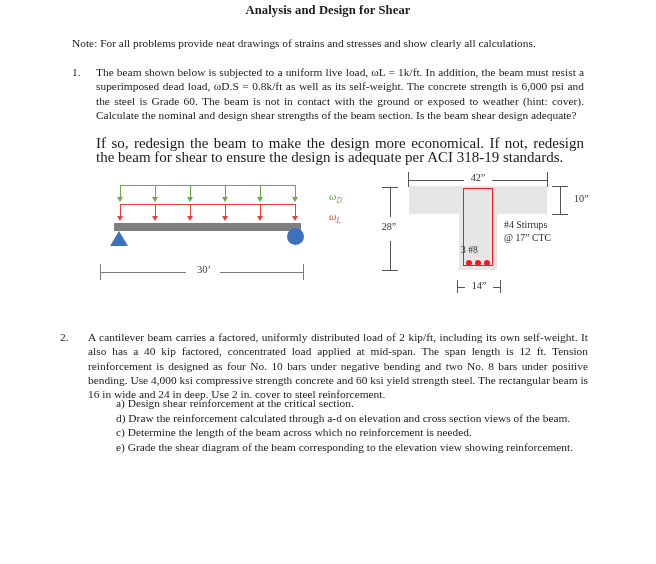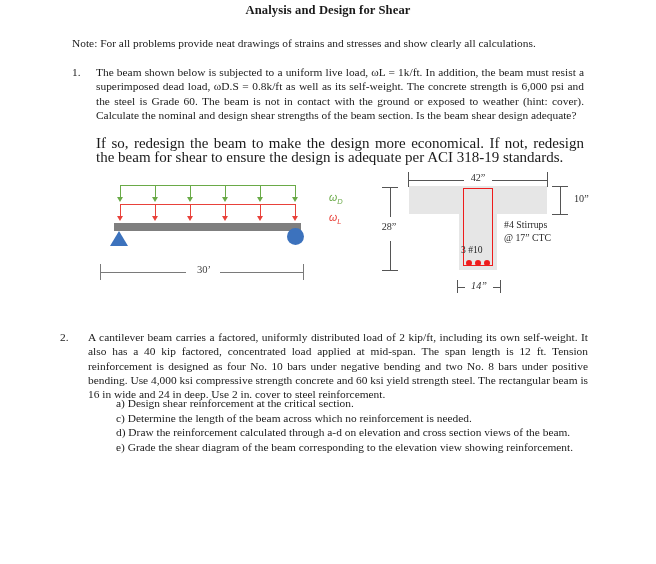--- a/index.html
+++ b/index.html
@@ -205,21 +205,21 @@
     top: 0px;
     width: 40px;
     text-align: center;
     font-size: 10.6px;
     color: #3f3f3f;
   }
   .wlabel {
     position: absolute;
     font-size: 10.5px;
     font-style: italic;
-    font-family: Liberation Sans, sans-serif;
+    font-family: Liberation Serif, serif;
   }
   .wlabel sub { font-size: 7.5px; }
   #wD { left: 243px; top: 13px; color: #6aaa48; }
   #wL { left: 243px; top: 33px; color: #e8413a; }
 
   
   .fig-sec {
     position: absolute;
     left: 370px;
     top: 160px;
@@ -344,21 +344,20 @@
     position: absolute; left: 4px; top: 7px;
     font-size: 10.2px; color: #2e2e2e; margin-left: 20px;
   }
   
   .dim-14 {
     position: absolute;
     left: 87px;
     top: 120px;
     width: 60px;
     height: 14px;
-    font-style: italic;
   }
   .dim-14 .tick-l, .dim-14 .tick-r {
     position: absolute; top: 0; width: 0; height: 13px;
     border-left: 1px solid #555;
   }
   .dim-14 .tick-l { left: 0; }
   .dim-14 .tick-r { left: 43px; }
   .dim-14 .line-l, .dim-14 .line-r {
     position: absolute; top: 7px; height: 0; border-top: 1px solid #555;
   }
@@ -467,21 +466,21 @@
     </div>
 
     <div class="flange"></div>
     <div class="web"></div>
     <div class="stirrup"></div>
 
     <div class="rebar" style="left:96px;"></div>
     <div class="rebar" style="left:105px;"></div>
     <div class="rebar" style="left:114px;"></div>
 
-    <div class="lbl-3no10">3 #10</div>
+    <div class="lbl-3no10">3 #8</div>
 
     <div class="lbl-stirrups">
       <span class="nowrap">#4 Stirrups</span><br>
       <span class="nowrap">@ 17” CTC</span>
     </div>
 
     <div class="dim-28">
       <span class="cap-t"></span>
         <span class="line-t"></span>
       <span class="lbl">28”</span>
@@ -509,26 +508,26 @@
     <span class="num">2.</span>
     <span class="body">A cantilever beam carries a factored, uniformly distributed load of 2 kip/ft, including its own self-weight. It also has a 40 kip factored, concentrated load applied at mid-span. The span length is 12 ft. Tension reinforcement is designed as four No. 10 bars under negative bending and two No. 8 bars under positive bending. Use 4,000 ksi compressive strength concrete and 60 ksi yield strength steel. The rectangular beam is 16 in wide and 24 in deep. Use 2 in. cover to steel reinforcement.</span>
   </div>
 
   <div class="sublist">
     <span class="sub-item">
       <span>a)</span>
       <span>Design shear reinforcement at the critical section.</span>
     </span>
     <span class="sub-item">
+      <span>d)</span>
+      <span>Draw the reinforcement calculated through a-d on elevation and cross section views of the beam.</span>
+    </span>
+    <span class="sub-item">
       <span>c)</span>
       <span>Determine the length of the beam across which no reinforcement is needed.</span>
-    </span>
-    <span class="sub-item">
-      <span>d)</span>
-      <span>Draw the reinforcement calculated through a-d on elevation and cross section views of the beam.</span>
     </span>
     <span class="sub-item">
       <span>e)</span>
       <span>Grade the shear diagram of the beam corresponding to the elevation view showing reinforcement.</span>
     </span>
   </div>
 
 </div>
 
 </body></html>

